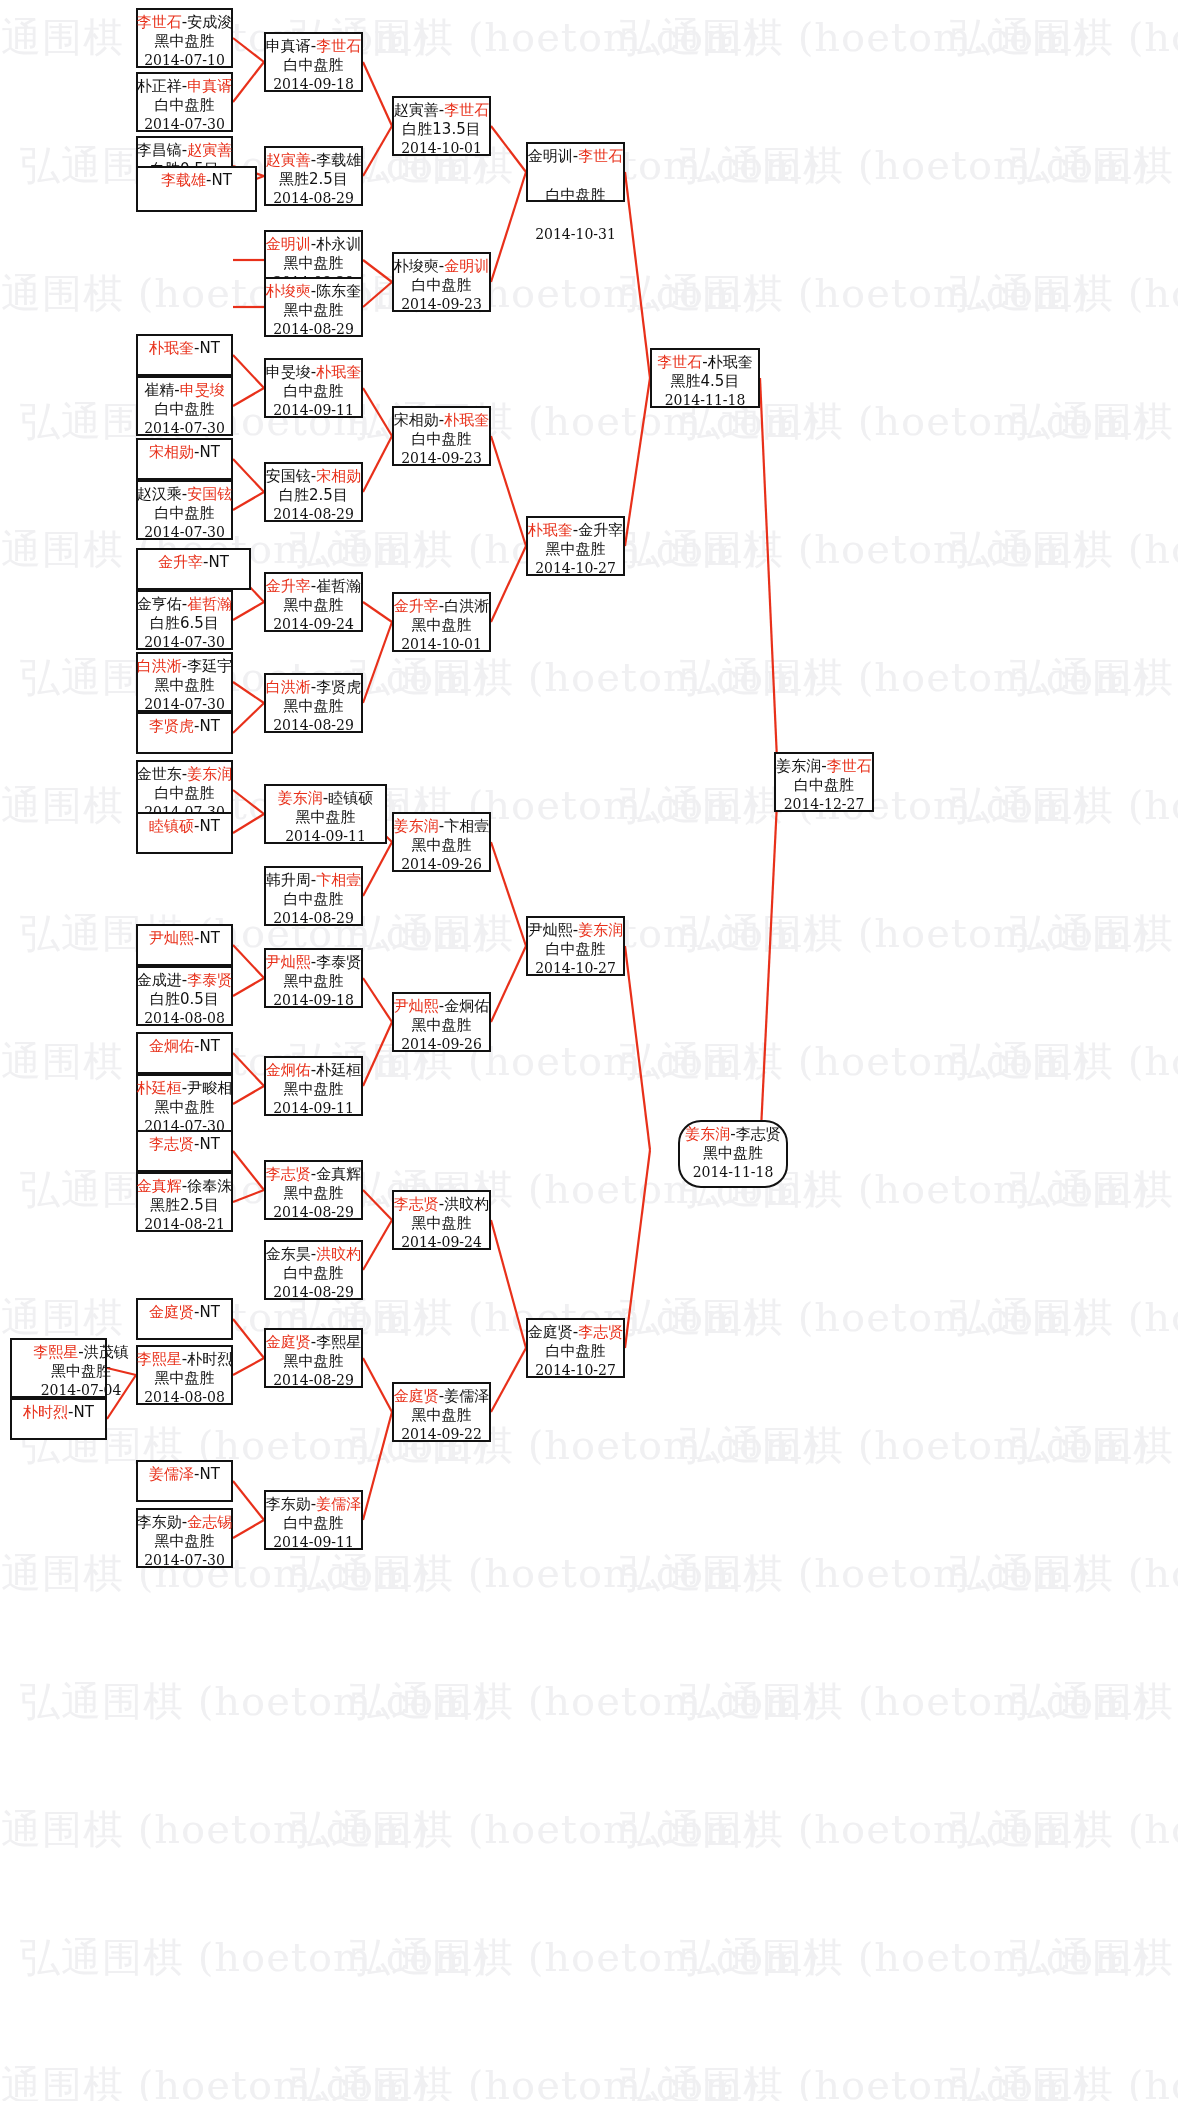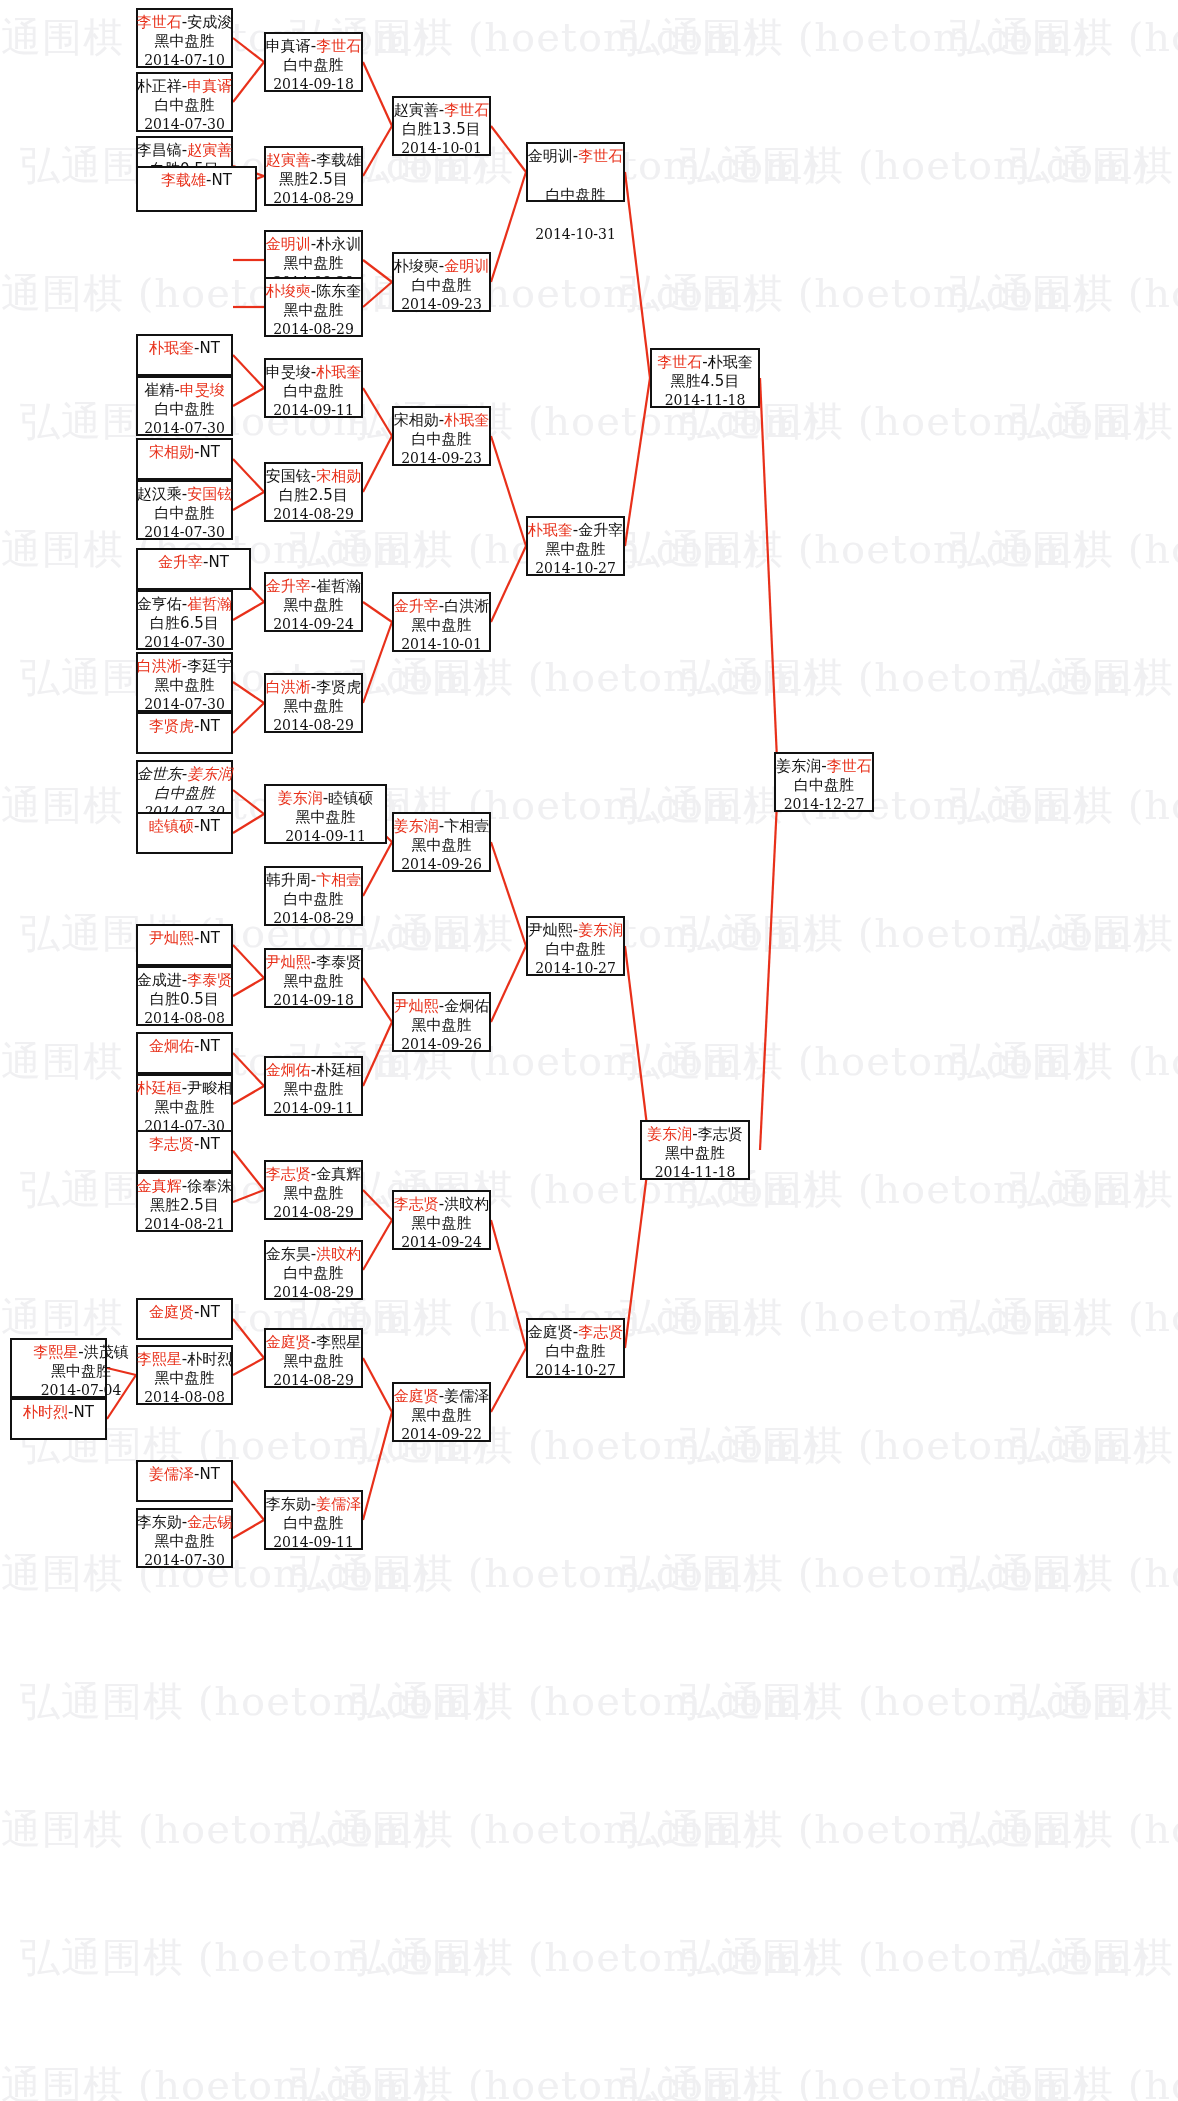--- a/index.html
+++ b/index.html
@@ -212,21 +212,21 @@
         <div class="ln num">2014-07-30</div>
       </div>
       <div class="box" style="left: 136px; top: 652px; width: 97px; height: 60px;">
         <div class="ln"><span class="r">白洪淅</span><span class="k">-</span><span class="k">李廷宇</span></div>
         <div class="ln">黑中盘胜</div>
         <div class="ln num">2014-07-30</div>
       </div>
       <div class="box nt" style="left: 136px; top: 712px; width: 97px; height: 42px;">
         <div class="ln"><span class="r">李贤虎</span><span class="k">-</span><span class="k">NT</span></div>
       </div>
-      <div class="box" style="left: 136px; top: 760px; width: 97px; height: 60px; font-style: italic;">
+      <div class="box" style="left: 136px; top: 760px; width: 97px; height: 60px;">
         <div class="ln"><span class="k">金世东</span><span class="k">-</span><span class="r">姜东润</span></div>
         <div class="ln">白中盘胜</div>
         <div class="ln num">2014-07-30</div>
       </div>
       <div class="box nt" style="left: 136px; top: 812px; width: 97px; height: 42px;">
         <div class="ln"><span class="r">睦镇硕</span><span class="k">-</span><span class="k">NT</span></div>
       </div>
       <div class="box nt" style="left: 136px; top: 924px; width: 97px; height: 42px;">
         <div class="ln"><span class="r">尹灿熙</span><span class="k">-</span><span class="k">NT</span></div>
       </div>
@@ -413,21 +413,21 @@
       <div class="box" style="left: 526px; top: 1318px; width: 99px; height: 60px;">
         <div class="ln"><span class="k">金庭贤</span><span class="k">-</span><span class="r">李志贤</span></div>
         <div class="ln">白中盘胜</div>
         <div class="ln num">2014-10-27</div>
       </div>
       <div class="box" style="left: 650px; top: 348px; width: 110px; height: 60px;">
         <div class="ln"><span class="r">李世石</span><span class="k">-</span><span class="k">朴珉奎</span></div>
         <div class="ln">黑胜4.5目</div>
         <div class="ln num">2014-11-18</div>
       </div>
-      <div class="box" style="left: 640px; top: 1120px; width: 110px; height: 60px;">
+      <div class="box" style="left: 678px; top: 1120px; width: 110px; height: 68px; border-radius: 23px;">
         <div class="ln"><span class="r">姜东润</span><span class="k">-</span><span class="k">李志贤</span></div>
         <div class="ln">黑中盘胜</div>
         <div class="ln num">2014-11-18</div>
       </div>
       <div class="box" style="left: 774px; top: 752px; width: 100px; height: 60px;">
         <div class="ln"><span class="k">姜东润</span><span class="k">-</span><span class="r">李世石</span></div>
         <div class="ln">白中盘胜</div>
         <div class="ln num">2014-12-27</div>
       </div>
     </div>

